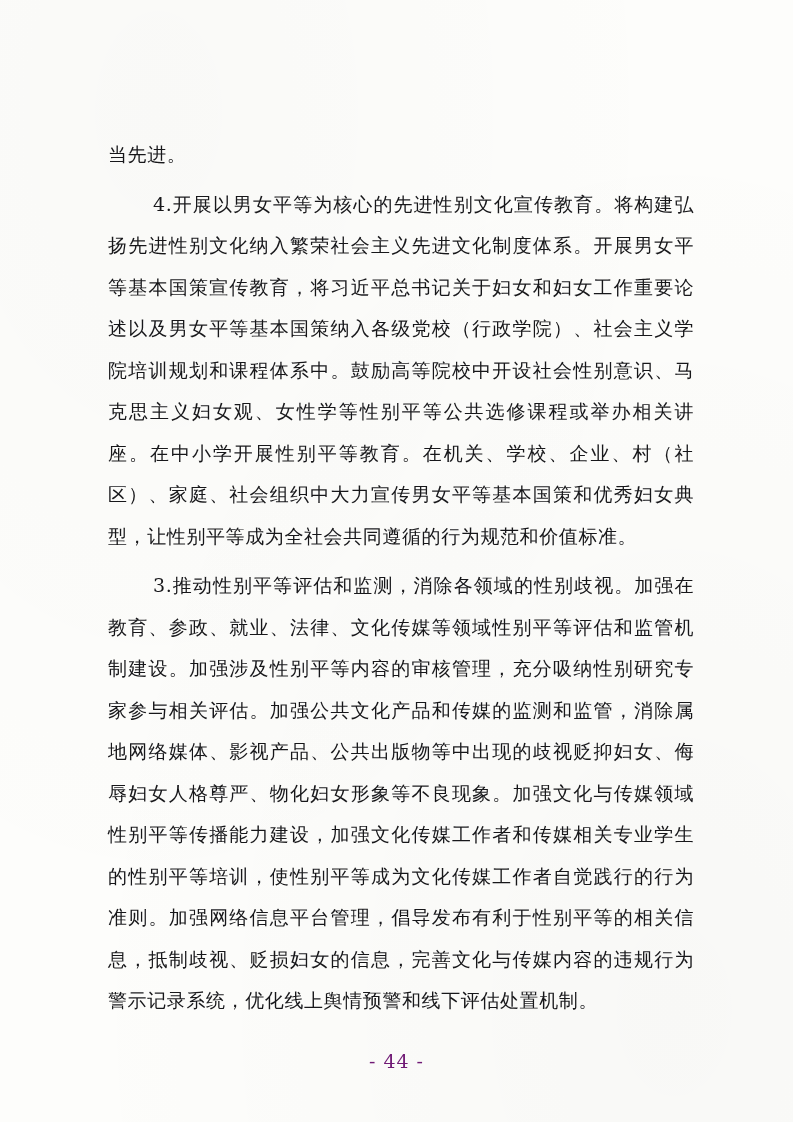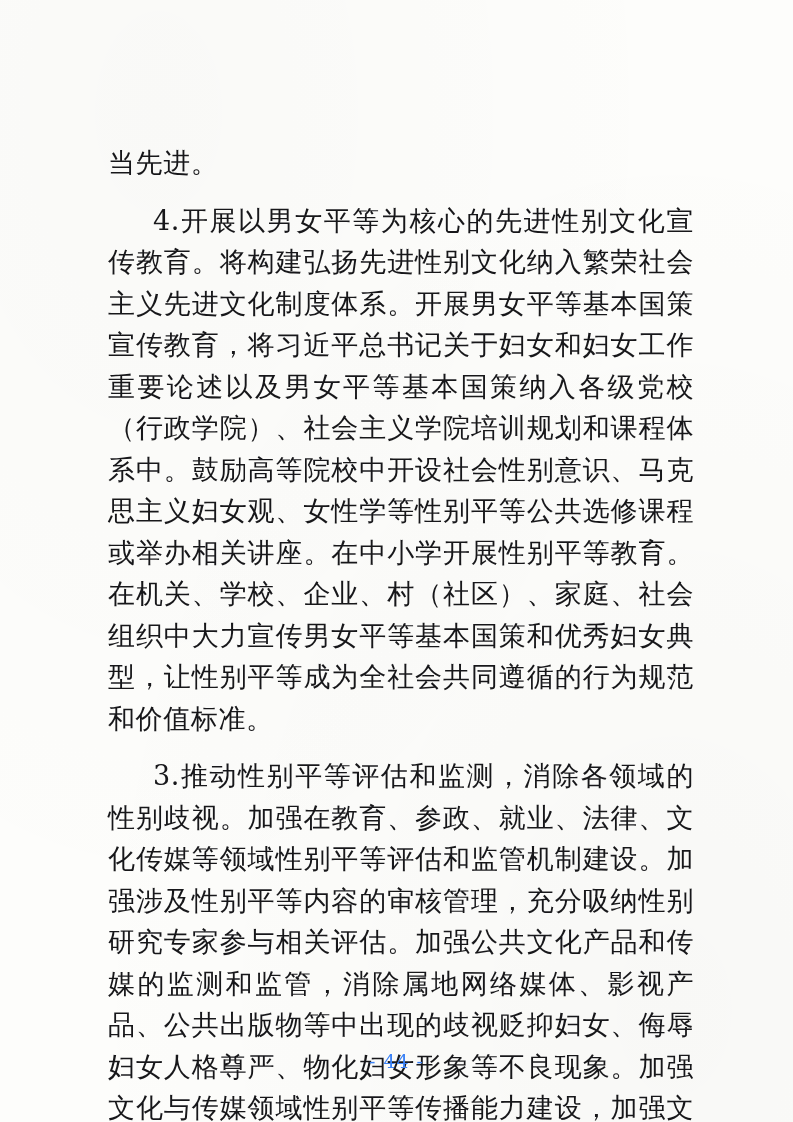--- a/index.html
+++ b/index.html
@@ -32,42 +32,42 @@
   }
 
   .content {
     position: absolute;
     left: 108px;
     top: 126px;
     width: 586px;
   }
 
   .para {
-    font-size: 27px;
+    font-size: 19px;
     line-height: 41.5px;
     letter-spacing: 0.6px;
     color: #17171a;
     text-align: justify;
     text-justify: inter-ideograph;
-    margin: 16px 0 1px 0;
+    margin: 8px 0 1px 0;
     font-family: "DejaVu Serif", "Liberation Serif", serif;
     font-weight: 500;
   }
   .para.indent {
     text-indent: 45px;
   }
 
   .page-number {
     position: absolute;
     left: 0;
     right: 0;
     top: 1050px;
     text-align: center;
     font-size: 19px;
-    color: #3b82f6;
+    color: #701a75;
     letter-spacing: 1px;
     font-family: "DejaVu Serif", "Liberation Serif", serif;
   }
 </style>
 </head>
 <body>
 
 <div class="page">
 
   <div class="content">

